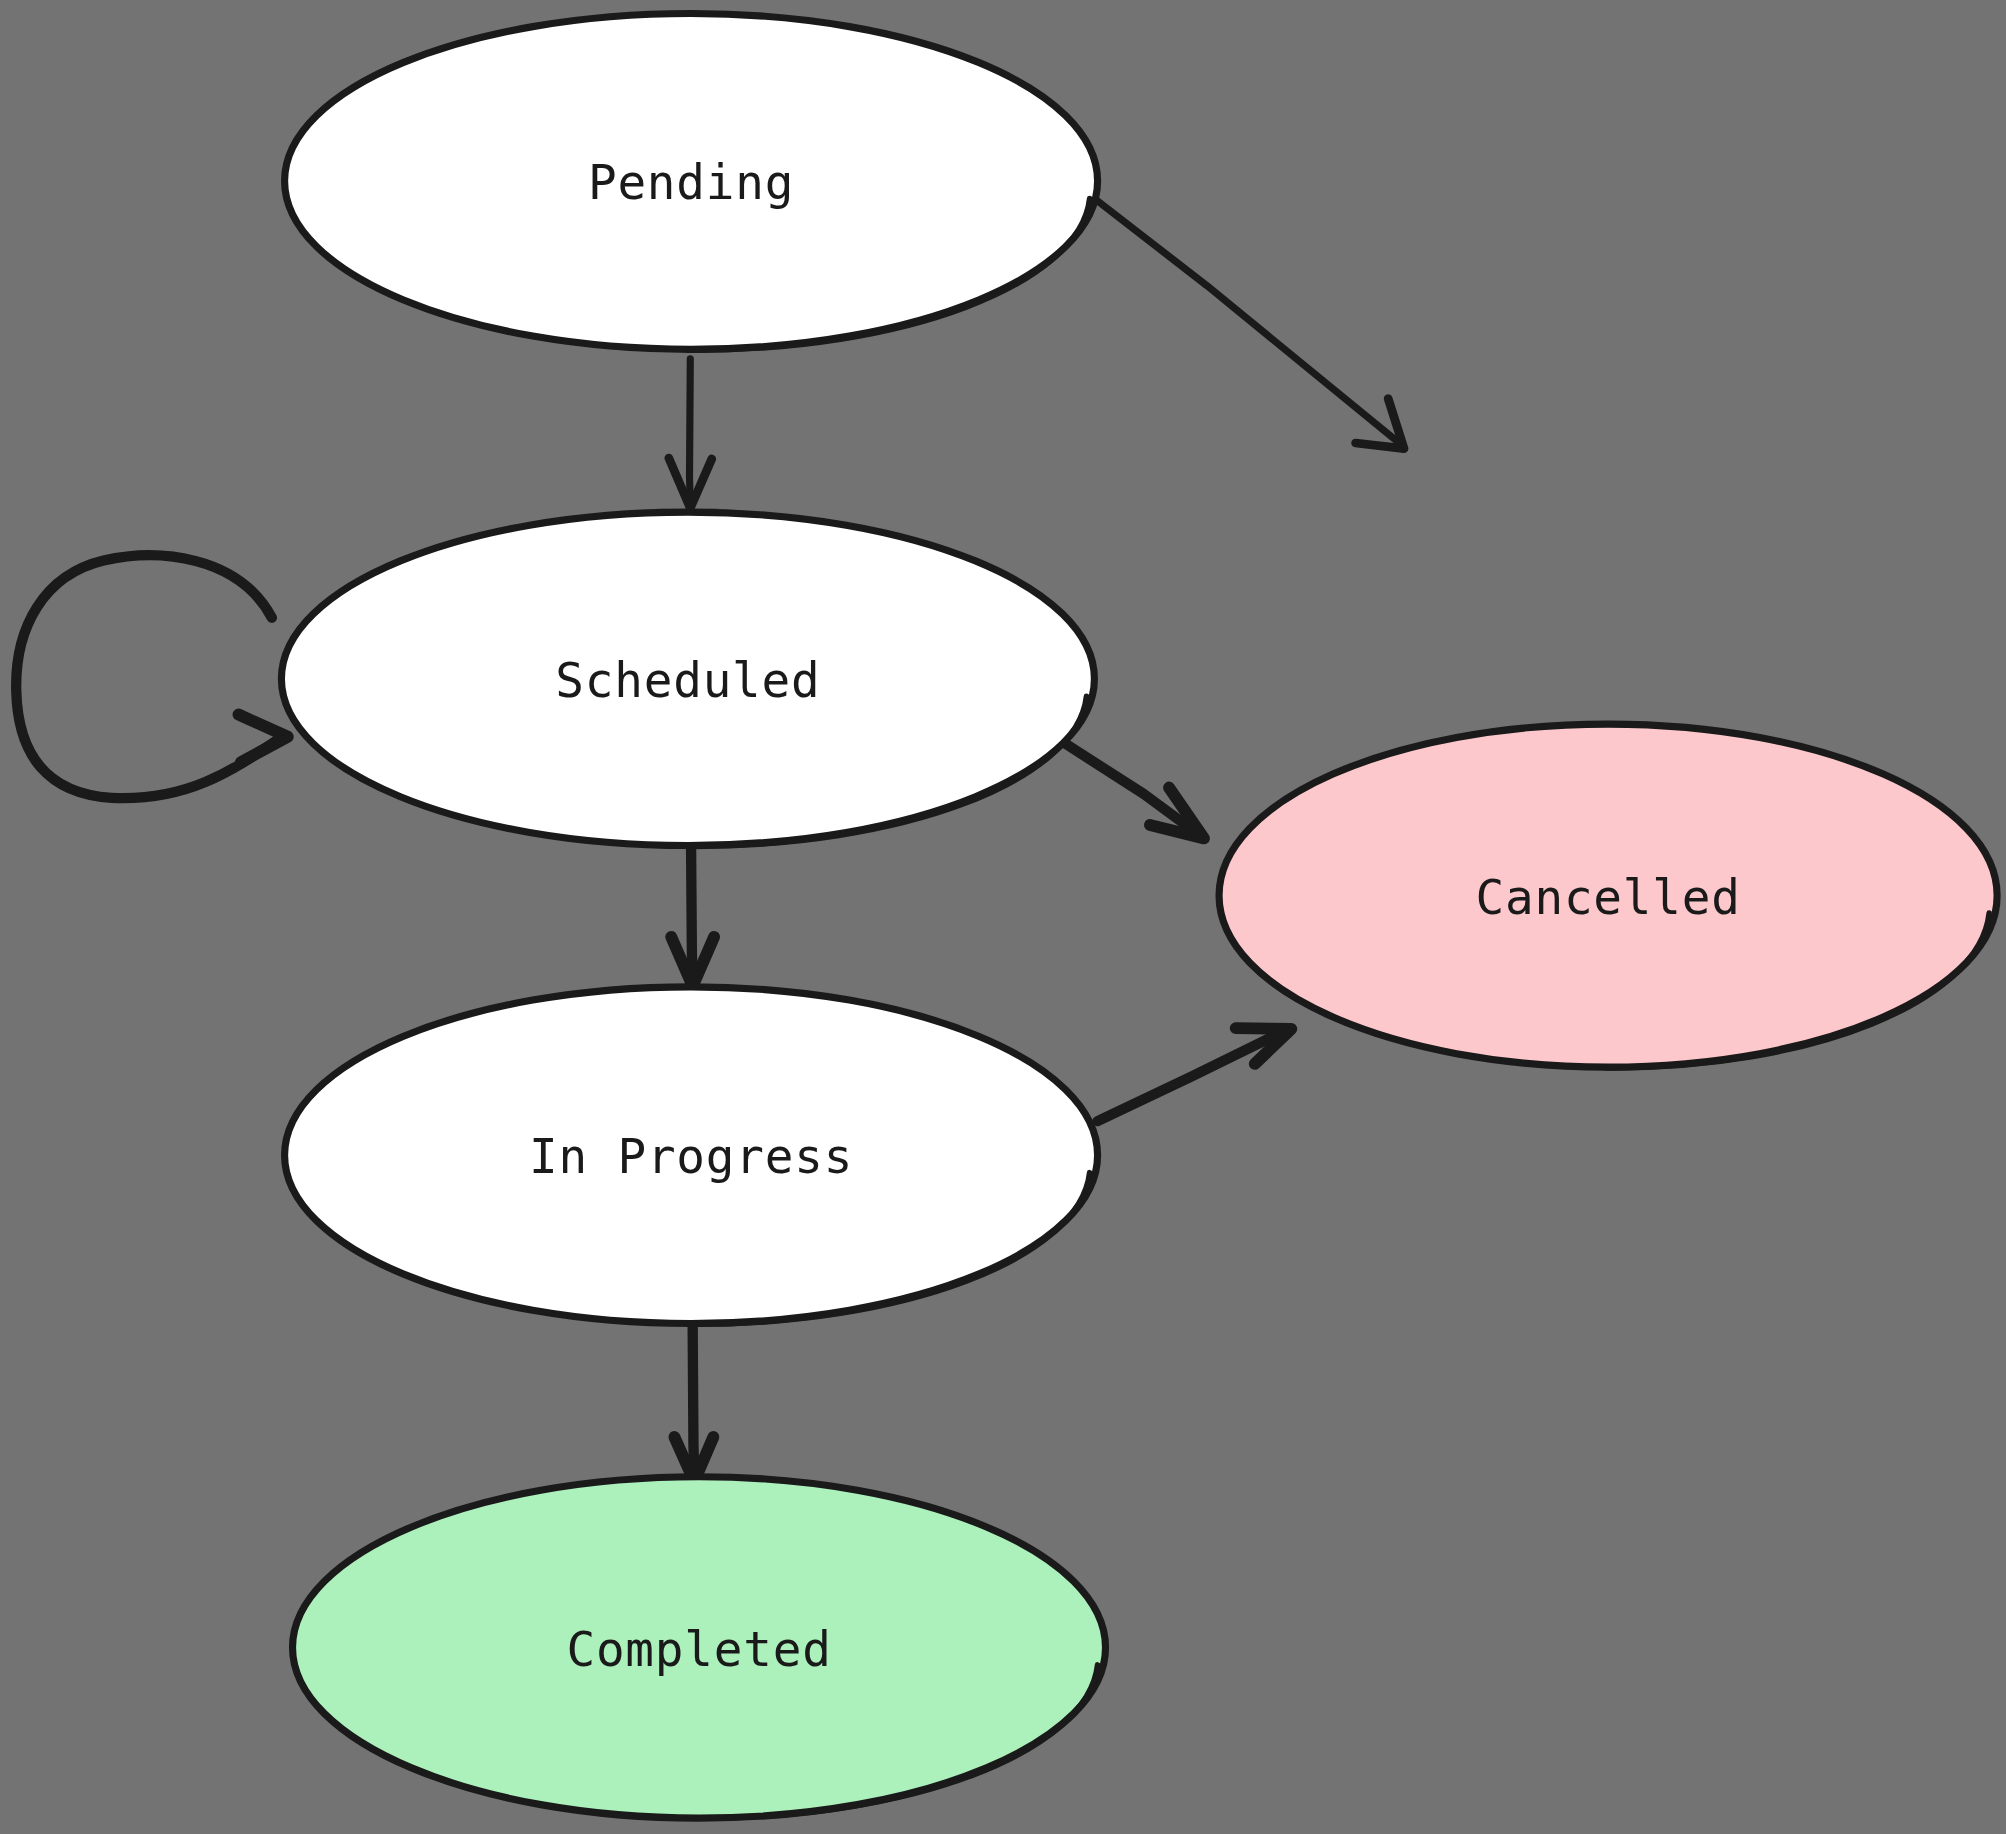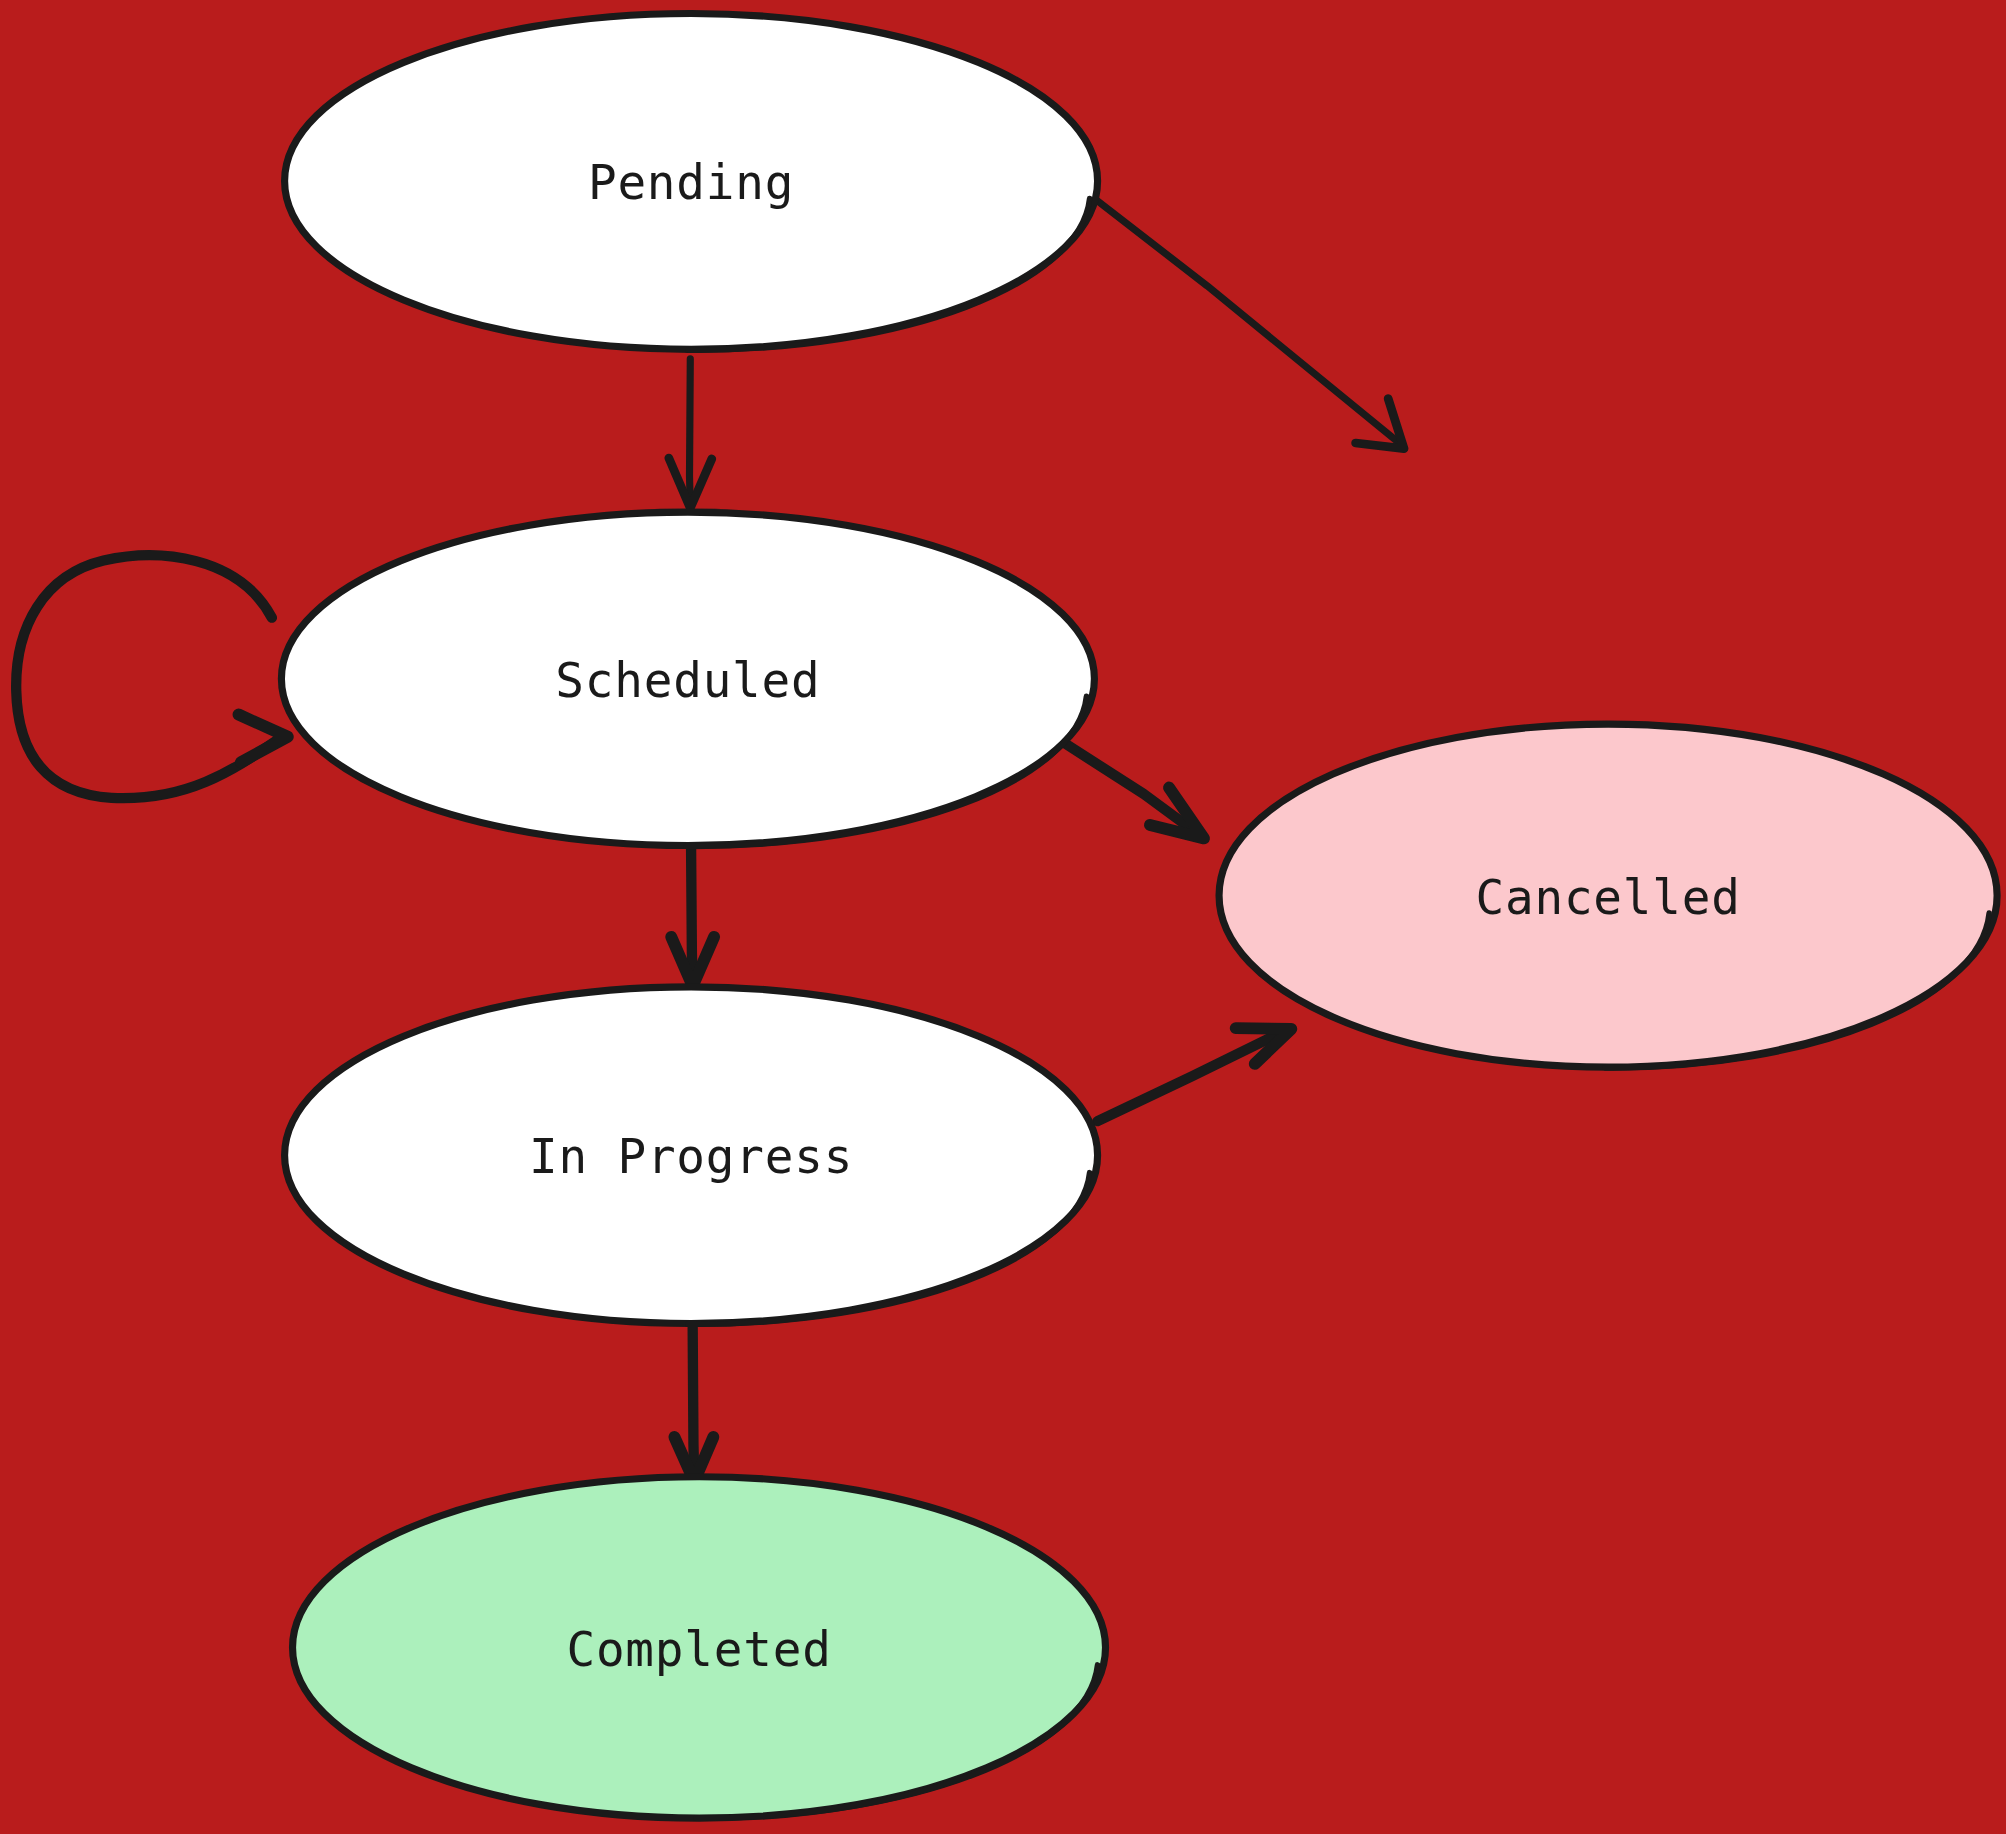--- a/index.html
+++ b/index.html
@@ -10,21 +10,21 @@
   body {
     width: 2007px;
     height: 1834px;
     overflow: hidden;
     font-family: "DejaVu Sans Mono", monospace;
   }
   #diagram-root {
     position: relative;
     width: 2007px;
     height: 1834px;
-    background: #b91c1c;
+    background: #737373;
   }
   svg#state-diagram {
     display: block;
     width: 2007px;
     height: 1834px;
   }
   .node-shape {
     stroke: #1a1a1a;
     stroke-width: 9;
     stroke-linecap: round;

